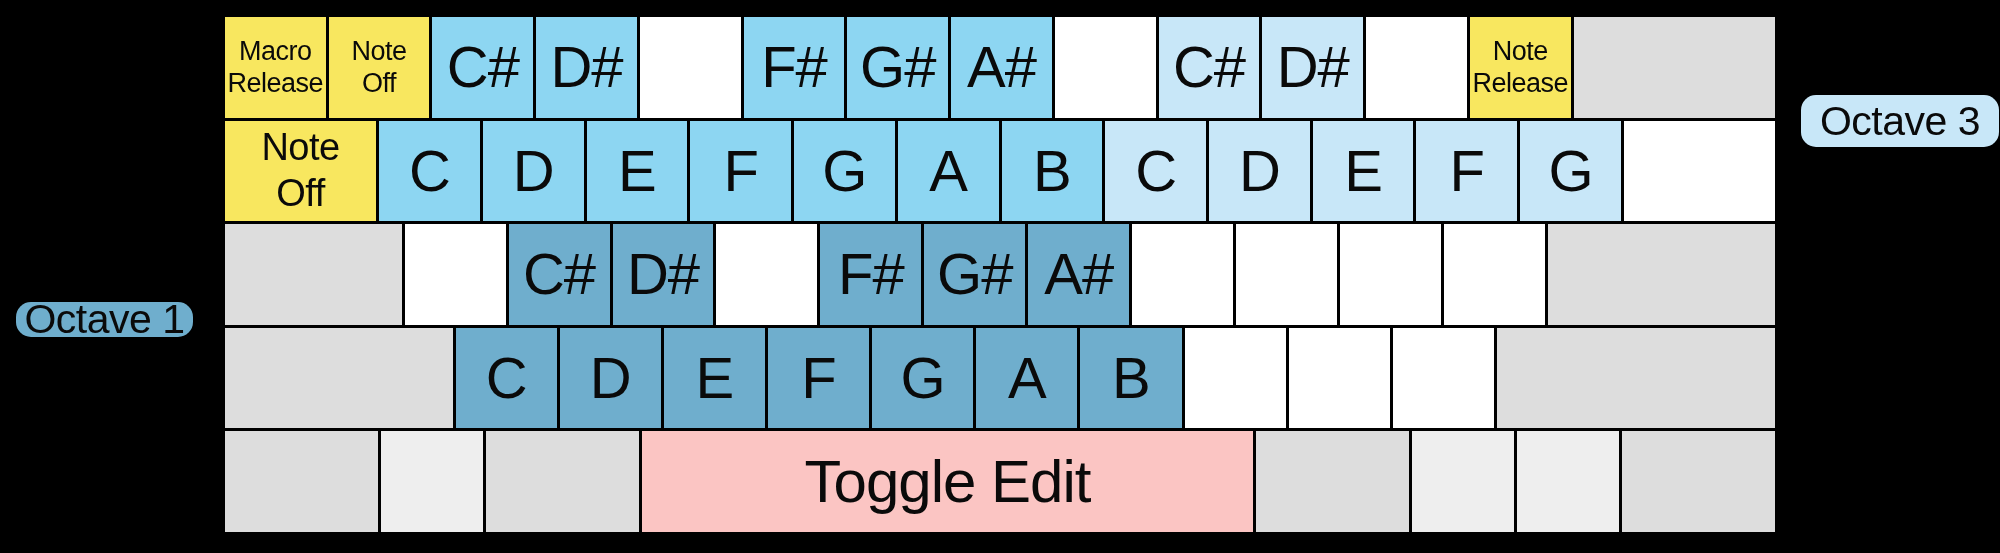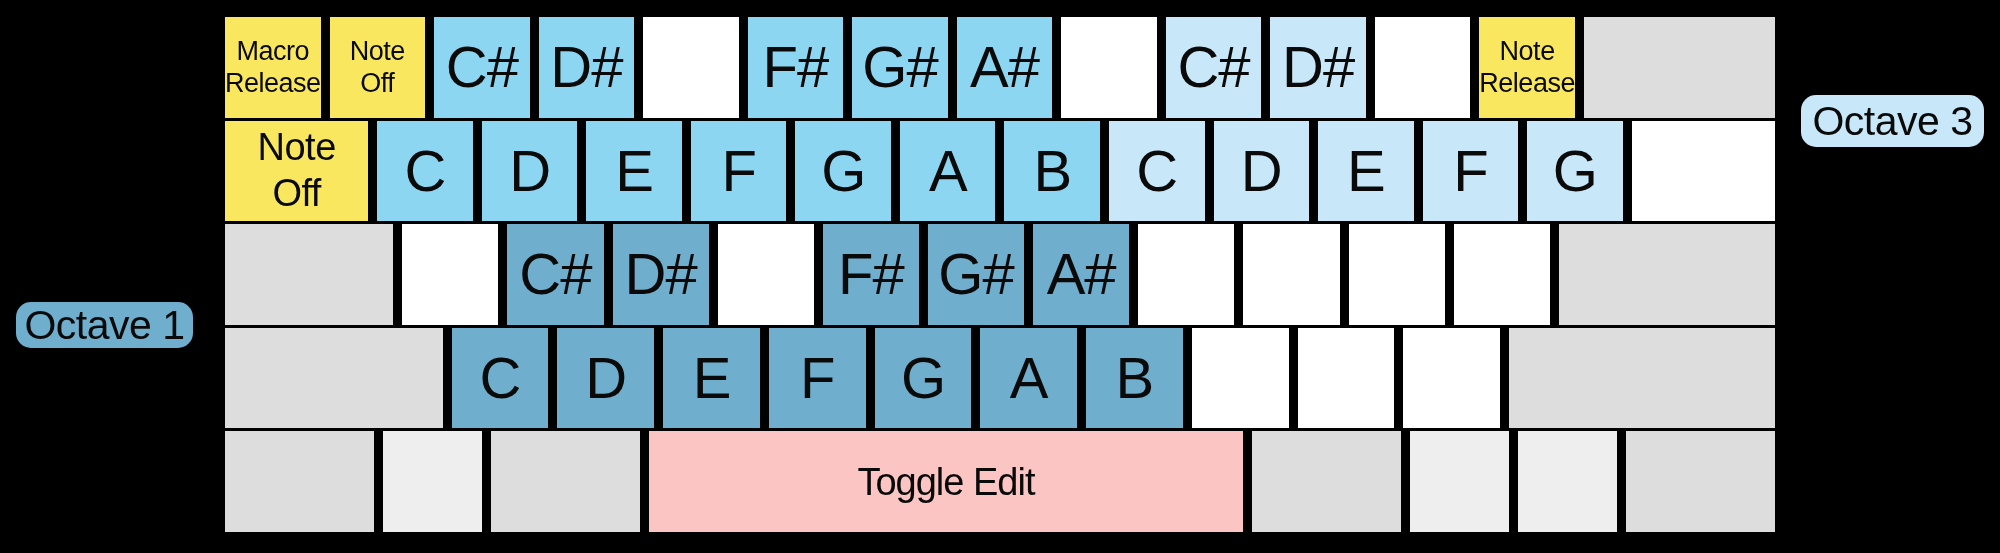--- a/index.html
+++ b/index.html
@@ -25,40 +25,40 @@
     top: 17px;
     width: 1550px;
     height: 515px;
     display: flex;
     flex-direction: column;
     gap: 3px;
   }
   .kb-row {
     flex: 1 1 0;
     display: flex;
-    gap: 9px;
+    gap: 3px;
     min-height: 0;
   }
   .key {
     flex-basis: 0;
     min-width: 0;
     display: flex;
     flex-direction: column;
     align-items: center;
     justify-content: center;
     color: #0a0a0a;
     font-size: 58px;
     letter-spacing: -1px;
     line-height: 1;
     white-space: nowrap;
     overflow: hidden;
   }
   .key.xs { font-size: 27px; line-height: 1.2; letter-spacing: -0.5px; }
   .key.md { font-size: 38px; line-height: 1.2; letter-spacing: -0.5px; }
-  .key.lg { font-size: 38px; letter-spacing: -1px; }
+  .key.lg { font-size: 60px; letter-spacing: -1px; }
   
   .c-yellow     { background: var(--yellow); }
   .c-octave1    { background: var(--octave1); }
   .c-octave2    { background: var(--octave2); }
   .c-octave3    { background: var(--octave3); }
   .c-white      { background: var(--white); }
   .c-gray       { background: var(--gray); }
   .c-gray_light { background: var(--gray_light); }
   .c-pink       { background: var(--pink); }
   
@@ -67,22 +67,22 @@
     display: flex;
     align-items: center;
     justify-content: center;
     border-radius: 15px;
     font-size: 41px;
     letter-spacing: -0.5px;
     color: #0a0a0a;
     white-space: nowrap;
   }
   .pill-o2 { left: 16px;   top: 96px;  width: 175px; height: 53px; background: var(--octave2); }
-  .pill-o1 { left: 16px;   top: 302px; width: 177px; height: 46px; background: var(--octave1); }
-  .pill-o3 { left: 1801px; top: 95px;  width: 183px; height: 52px; background: var(--octave3); }
+  .pill-o1 { left: 16px;   top: 302px; width: 177px; height: 35px; background: var(--octave1); }
+  .pill-o3 { left: 1801px; top: 95px;  width: 198px; height: 52px; background: var(--octave3); }
 </style>
 </head>
 <body>
 
 <div class="stage">
   <div class="pill pill-o1">Octave 1</div>
   <div class="pill pill-o3">Octave 3</div>
   <div class="keyboard">
       <div class="kb-row">
         <div class="key c-yellow xs" style="flex-grow: 1;">

